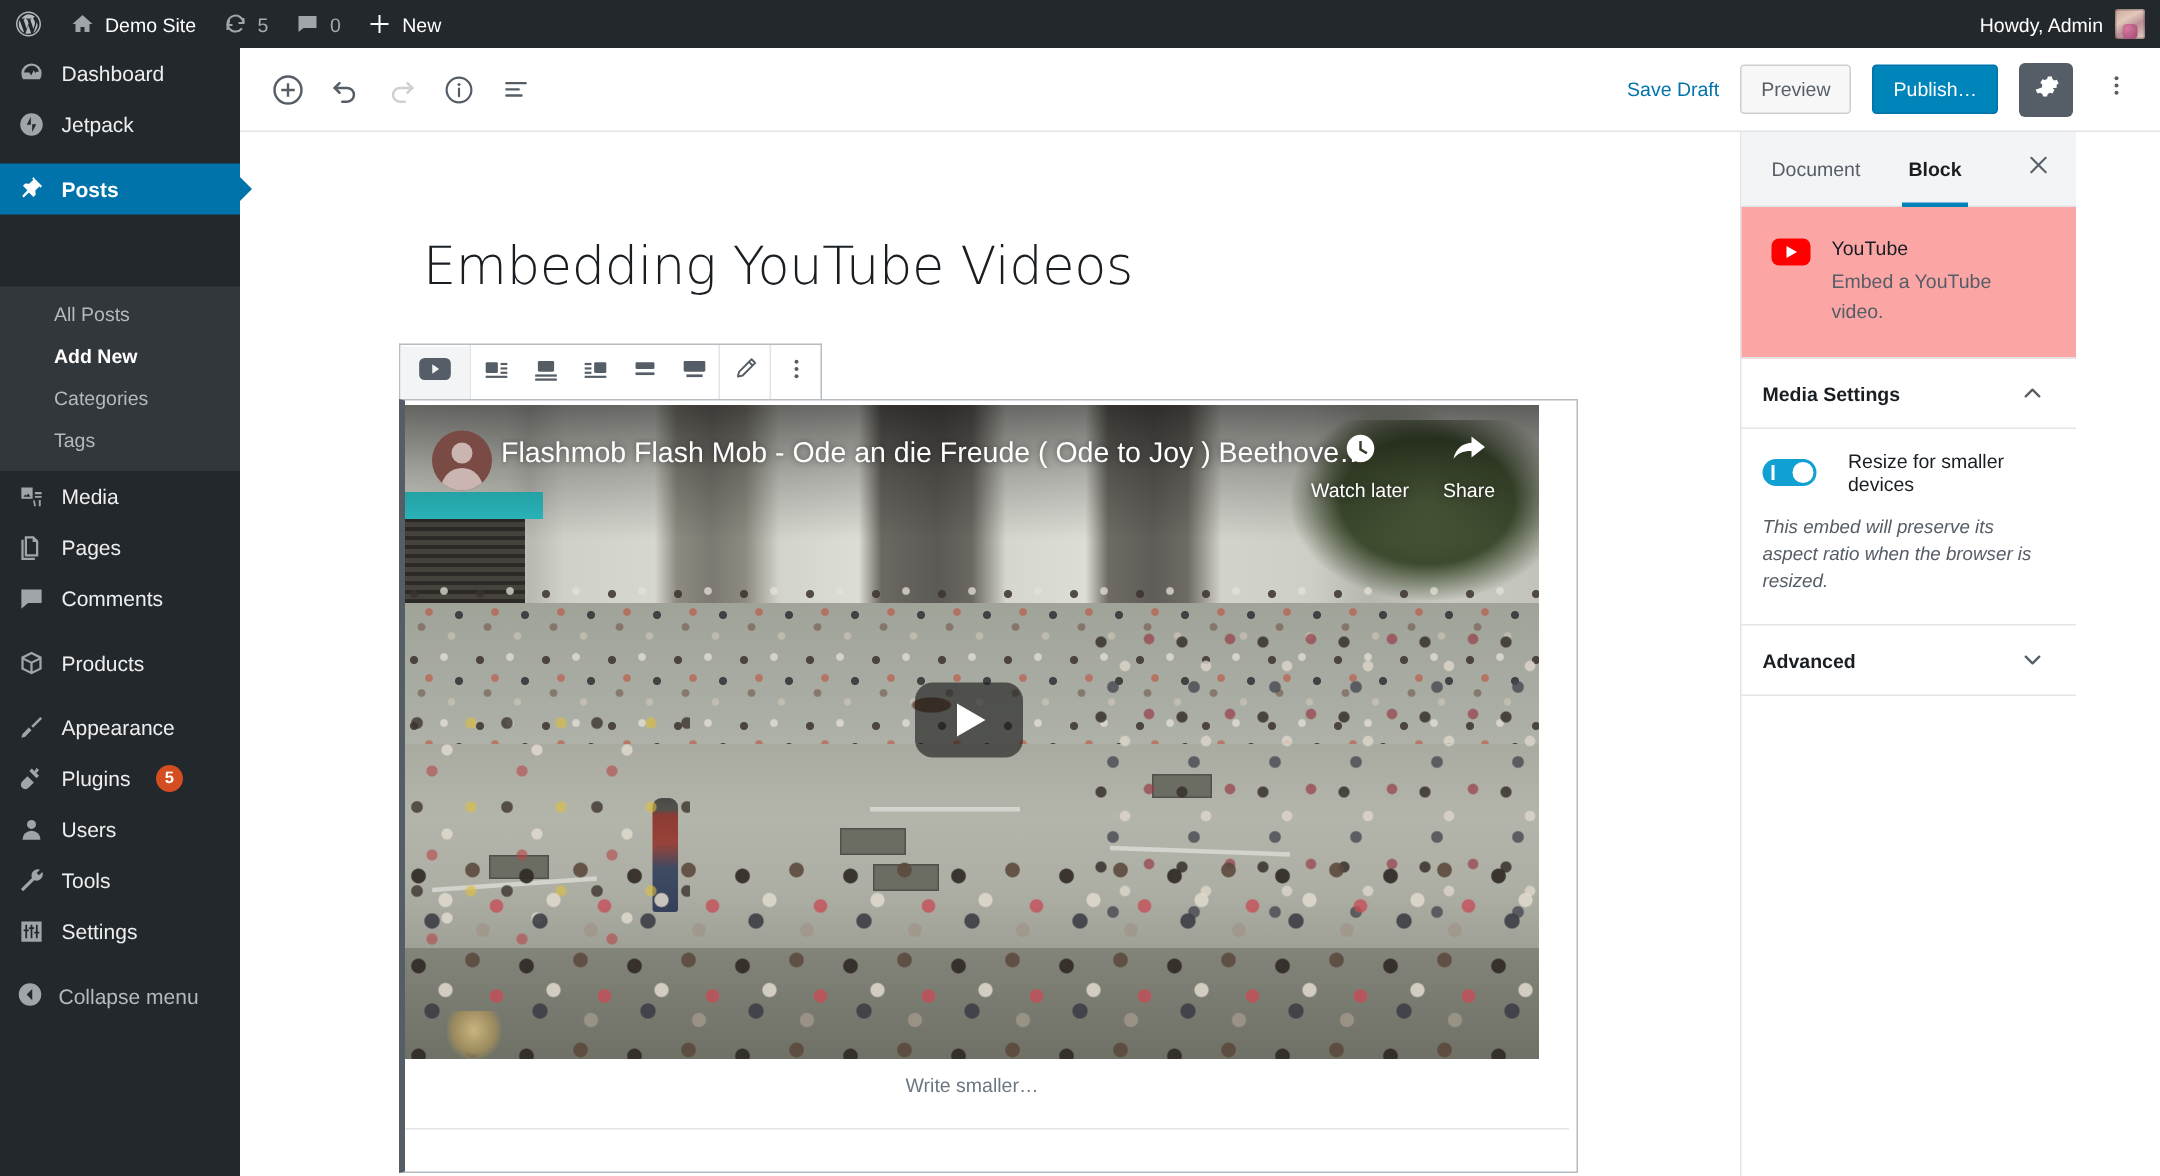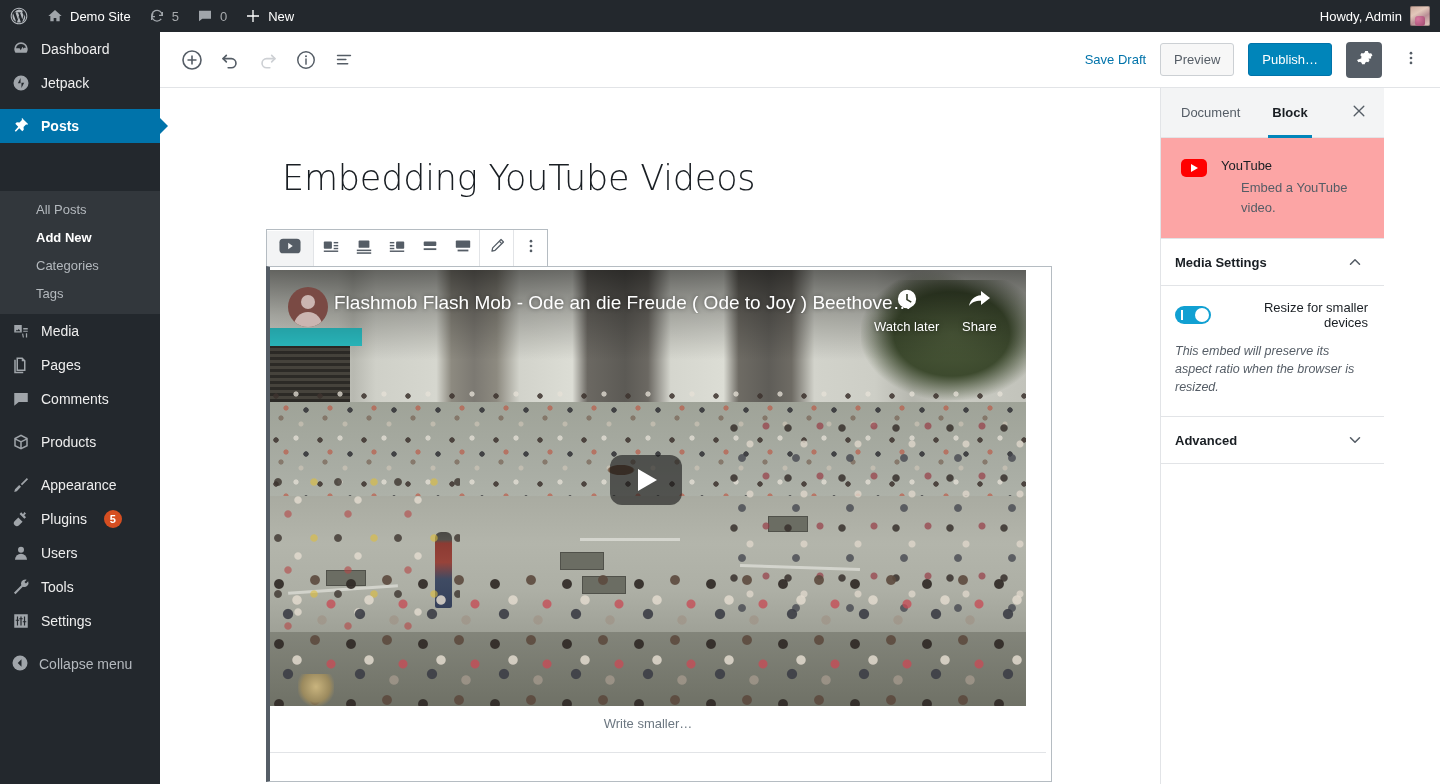--- a/index.html
+++ b/index.html
@@ -355,29 +355,29 @@
   }
   .yt-icon {
     width:26px; height:18px; border-radius:5px; background:#ff0000;
     display:flex; align-items:center; justify-content:center; flex:0 0 26px; margin-top:3px;
   }
   .yt-icon .tri {
     width:0;height:0;border-style:solid;border-width:4px 0 4px 7px;
     border-color:transparent transparent transparent #fff; margin-left:1px;
   }
   .sb-blockcard .bc-title { font-size:13px; color:#191e23; line-height:20px; }
-  .sb-blockcard .bc-desc { font-size:13px; color:#555d66; line-height:20px; margin-top:2px;margin-left:20px; }
+  .sb-blockcard .bc-desc { font-size:13px; color:#555d66; line-height:20px; margin-top:2px; }
   .panel-head {
     height:47px; display:flex; align-items:center; padding:0 20px 0 14px;
     font-size:13px; font-weight:700; color:#191e23;
     border-bottom:1px solid #e2e4e7;
   }
   .panel-head .chev { margin-left:auto; color:#555d66; display:flex; }
   .panel-body { padding:14px 16px 20px 14px; border-bottom:1px solid #e2e4e7; }
-  .toggle-row { display:flex; align-items:center; gap:21px;text-align:right; }
+  .toggle-row { display:flex; align-items:center; gap:21px; }
   .toggle {
     width:36px; height:18px; border-radius:9px; background:#11a0d2;
     position:relative; flex:0 0 36px;
   }
   .toggle .bar {
     position:absolute; left:6px; top:4px; width:2px; height:10px; background:#fff;
   }
   .toggle .knob {
     position:absolute; right:2px; top:2px; width:14px; height:14px;
     border-radius:50%; background:#fff;

